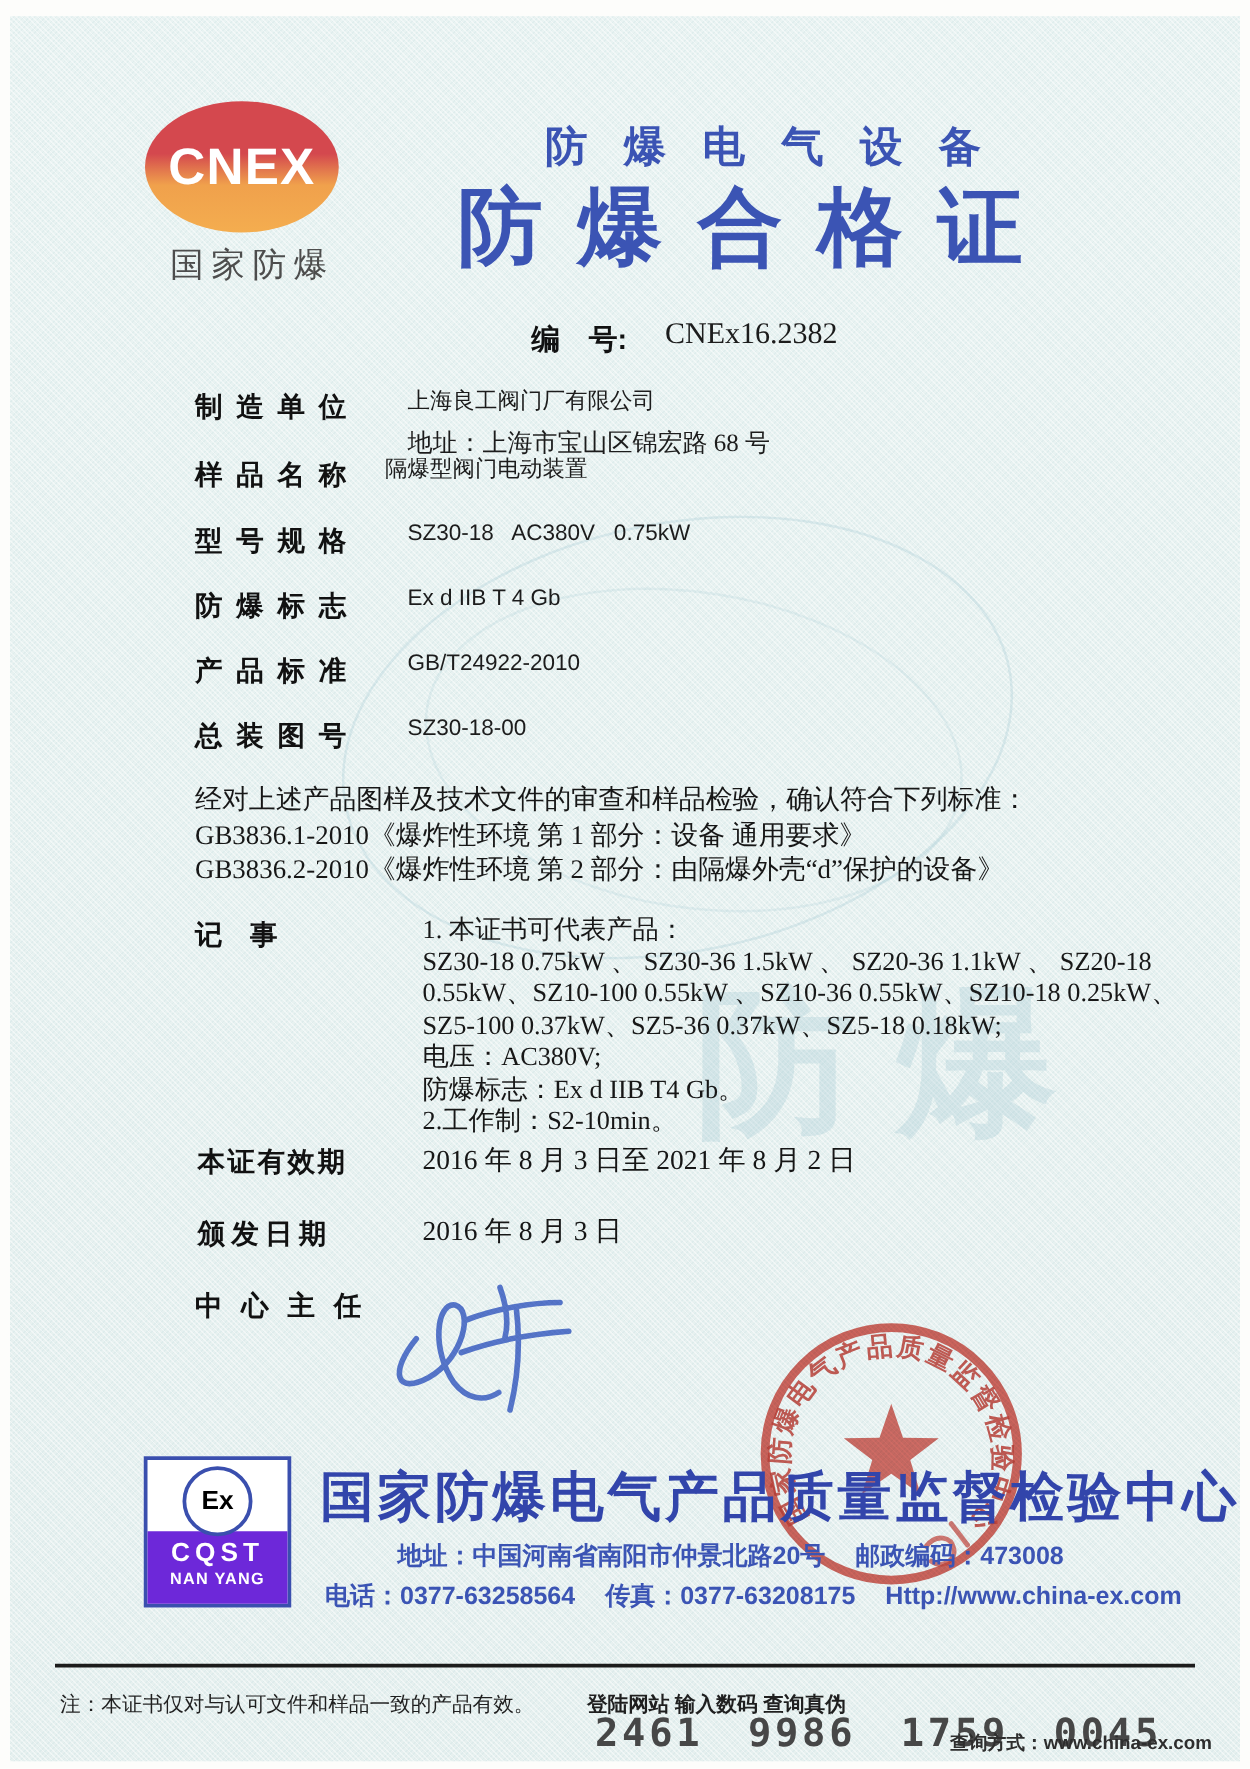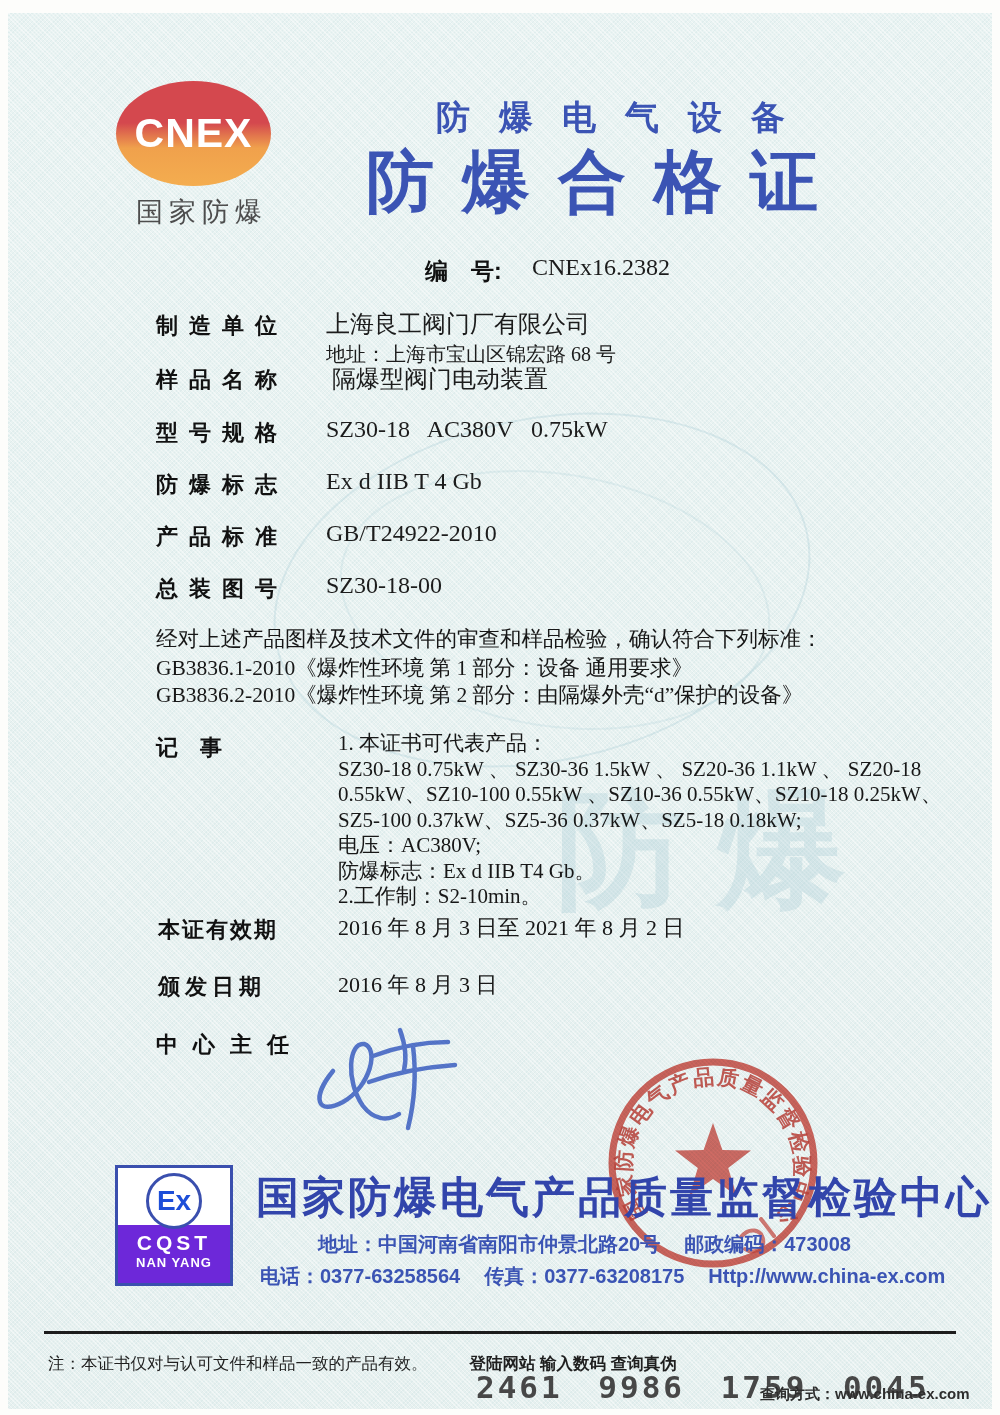--- a/index.html
+++ b/index.html
@@ -22,35 +22,35 @@
         display:flex;align-items:center;justify-content:center;}
   .oval-txt{color:#ffffff;font-weight:bold;font-size:41px;letter-spacing:1px;}
   .logo-cap{left:108px;top:181px;width:172px;text-align:center;font-size:27px;color:#4d4d4d;letter-spacing:6px;font-weight:500;}
   
   .subtitle{left:428px;top:82px;font-size:34px;font-weight:bold;color:#3b54b4;letter-spacing:29px;white-space:nowrap;}
   .title{left:358px;top:124px;font-size:68px;font-weight:bold;color:#3b54b4;letter-spacing:28px;white-space:nowrap;}
   .numlabel{left:417px;top:243px;font-size:23px;font-weight:bold;color:#111;}
   .numvalue{left:524px;top:241px;font-size:24px;font-family:"Liberation Serif",serif;color:#1c1c1c;}
   
   .flabel{font-size:22px;font-weight:bold;color:#111;letter-spacing:11px;white-space:nowrap;}
-  .fvalue{font-size:24px;font-family:Liberation Serif, serif;color:#1c1c1c;white-space:pre;}
+  .fvalue{font-size:18px;font-family:Liberation Sans, sans-serif;color:#1c1c1c;white-space:pre;}
   .fsub{font-size:20px;font-family:"Liberation Serif",serif;color:#1c1c1c;white-space:pre;}
   .body-t{font-size:21.5px;font-family:"Liberation Serif",serif;color:#171717;white-space:nowrap;}
   .remarks-body{left:330px;top:718px;width:600px;font-size:21px;font-family:"Liberation Serif",serif;color:#171717;line-height:25.5px;}
   .rml{white-space:nowrap;}
   .dlabel{font-size:22px;font-weight:bold;color:#111;white-space:nowrap;}
   .dvalue{font-size:22px;font-family:"Liberation Serif",serif;color:#161616;white-space:pre;}
   
   .sig{left:295px;top:1003px;mix-blend-mode:multiply;}
   .stamp{left:593px;top:1038px;mix-blend-mode:multiply;}
   
   .exbox{left:107px;top:1152px;width:118px;height:121px;border:3px solid #3a4fae;background:#ffffff;box-sizing:border-box;}
   .exbox-top{height:57px;display:flex;align-items:center;justify-content:center;}
   .excircle{width:56px;height:56px;border:3px solid #3a4fae;border-radius:50%;display:flex;align-items:center;justify-content:center;
-            font-size:28px;font-weight:bold;color:#1d4ed8;background:#fff;box-sizing:border-box;margin-top:8px;}
+            font-size:21px;font-weight:bold;color:#000000;background:#fff;box-sizing:border-box;margin-top:8px;}
   .exbox-bottom{height:58px;margin-top:0;background:#6d28d9;color:#fff;text-align:center;}
   .cqst{font-size:21px;font-weight:bold;letter-spacing:4px;padding-top:6px;}
   .nanyang{font-size:13px;font-weight:bold;letter-spacing:1px;}
   .issuer-name{left:248px;top:1156px;font-size:43px;font-weight:bold;color:#3245ab;letter-spacing:3px;white-space:nowrap;}
   .blue-row{font-size:20px;font-weight:bold;color:#3b54b4;white-space:nowrap;}
   .blue-row .gap{margin-left:24px;}
   
   .divider{left:36px;top:1318px;width:912px;height:3px;background:#1c1c1c;}
   .note-row{left:40px;top:1340px;font-size:16.5px;color:#1f1f1f;white-space:nowrap;}
   .note-hint{margin-left:42px;font-weight:bold;}
@@ -76,21 +76,21 @@
     <div class="a title">防爆合格证</div>
     <div class="a subtitle">防爆电气设备</div>
     <div class="a numlabel">编　号:</div>
     <div class="a numvalue">CNEx16.2382</div>
 
     <span class="a flabel" style="left:148px;top:298px;">制造单位</span>
     <span class="a fvalue" style="left:318px;top:295px;">上海良工阀门厂有限公司</span>
     <span class="a fsub" style="left:318px;top:328px;">地址：上海市宝山区锦宏路 68 号</span>
 
     <span class="a flabel" style="left:148px;top:352px;">样品名称</span>
-    <span class="a fvalue" style="left:324px;top:350px;">隔爆型阀门电动装置</span>
+    <span class="a fvalue" style="left:300px;top:350px;">隔爆型阀门电动装置</span>
 
     <span class="a flabel" style="left:148px;top:405px;">型号规格</span>
     <span class="a fvalue" style="left:318px;top:403px;">SZ30-18   AC380V   0.75kW</span>
 
     <span class="a flabel" style="left:148px;top:457px;">防爆标志</span>
     <span class="a fvalue" style="left:318px;top:455px;">Ex d IIB T 4 Gb</span>
 
     <span class="a flabel" style="left:148px;top:509px;">产品标准</span>
     <span class="a fvalue" style="left:318px;top:507px;">GB/T24922-2010</span>
 

